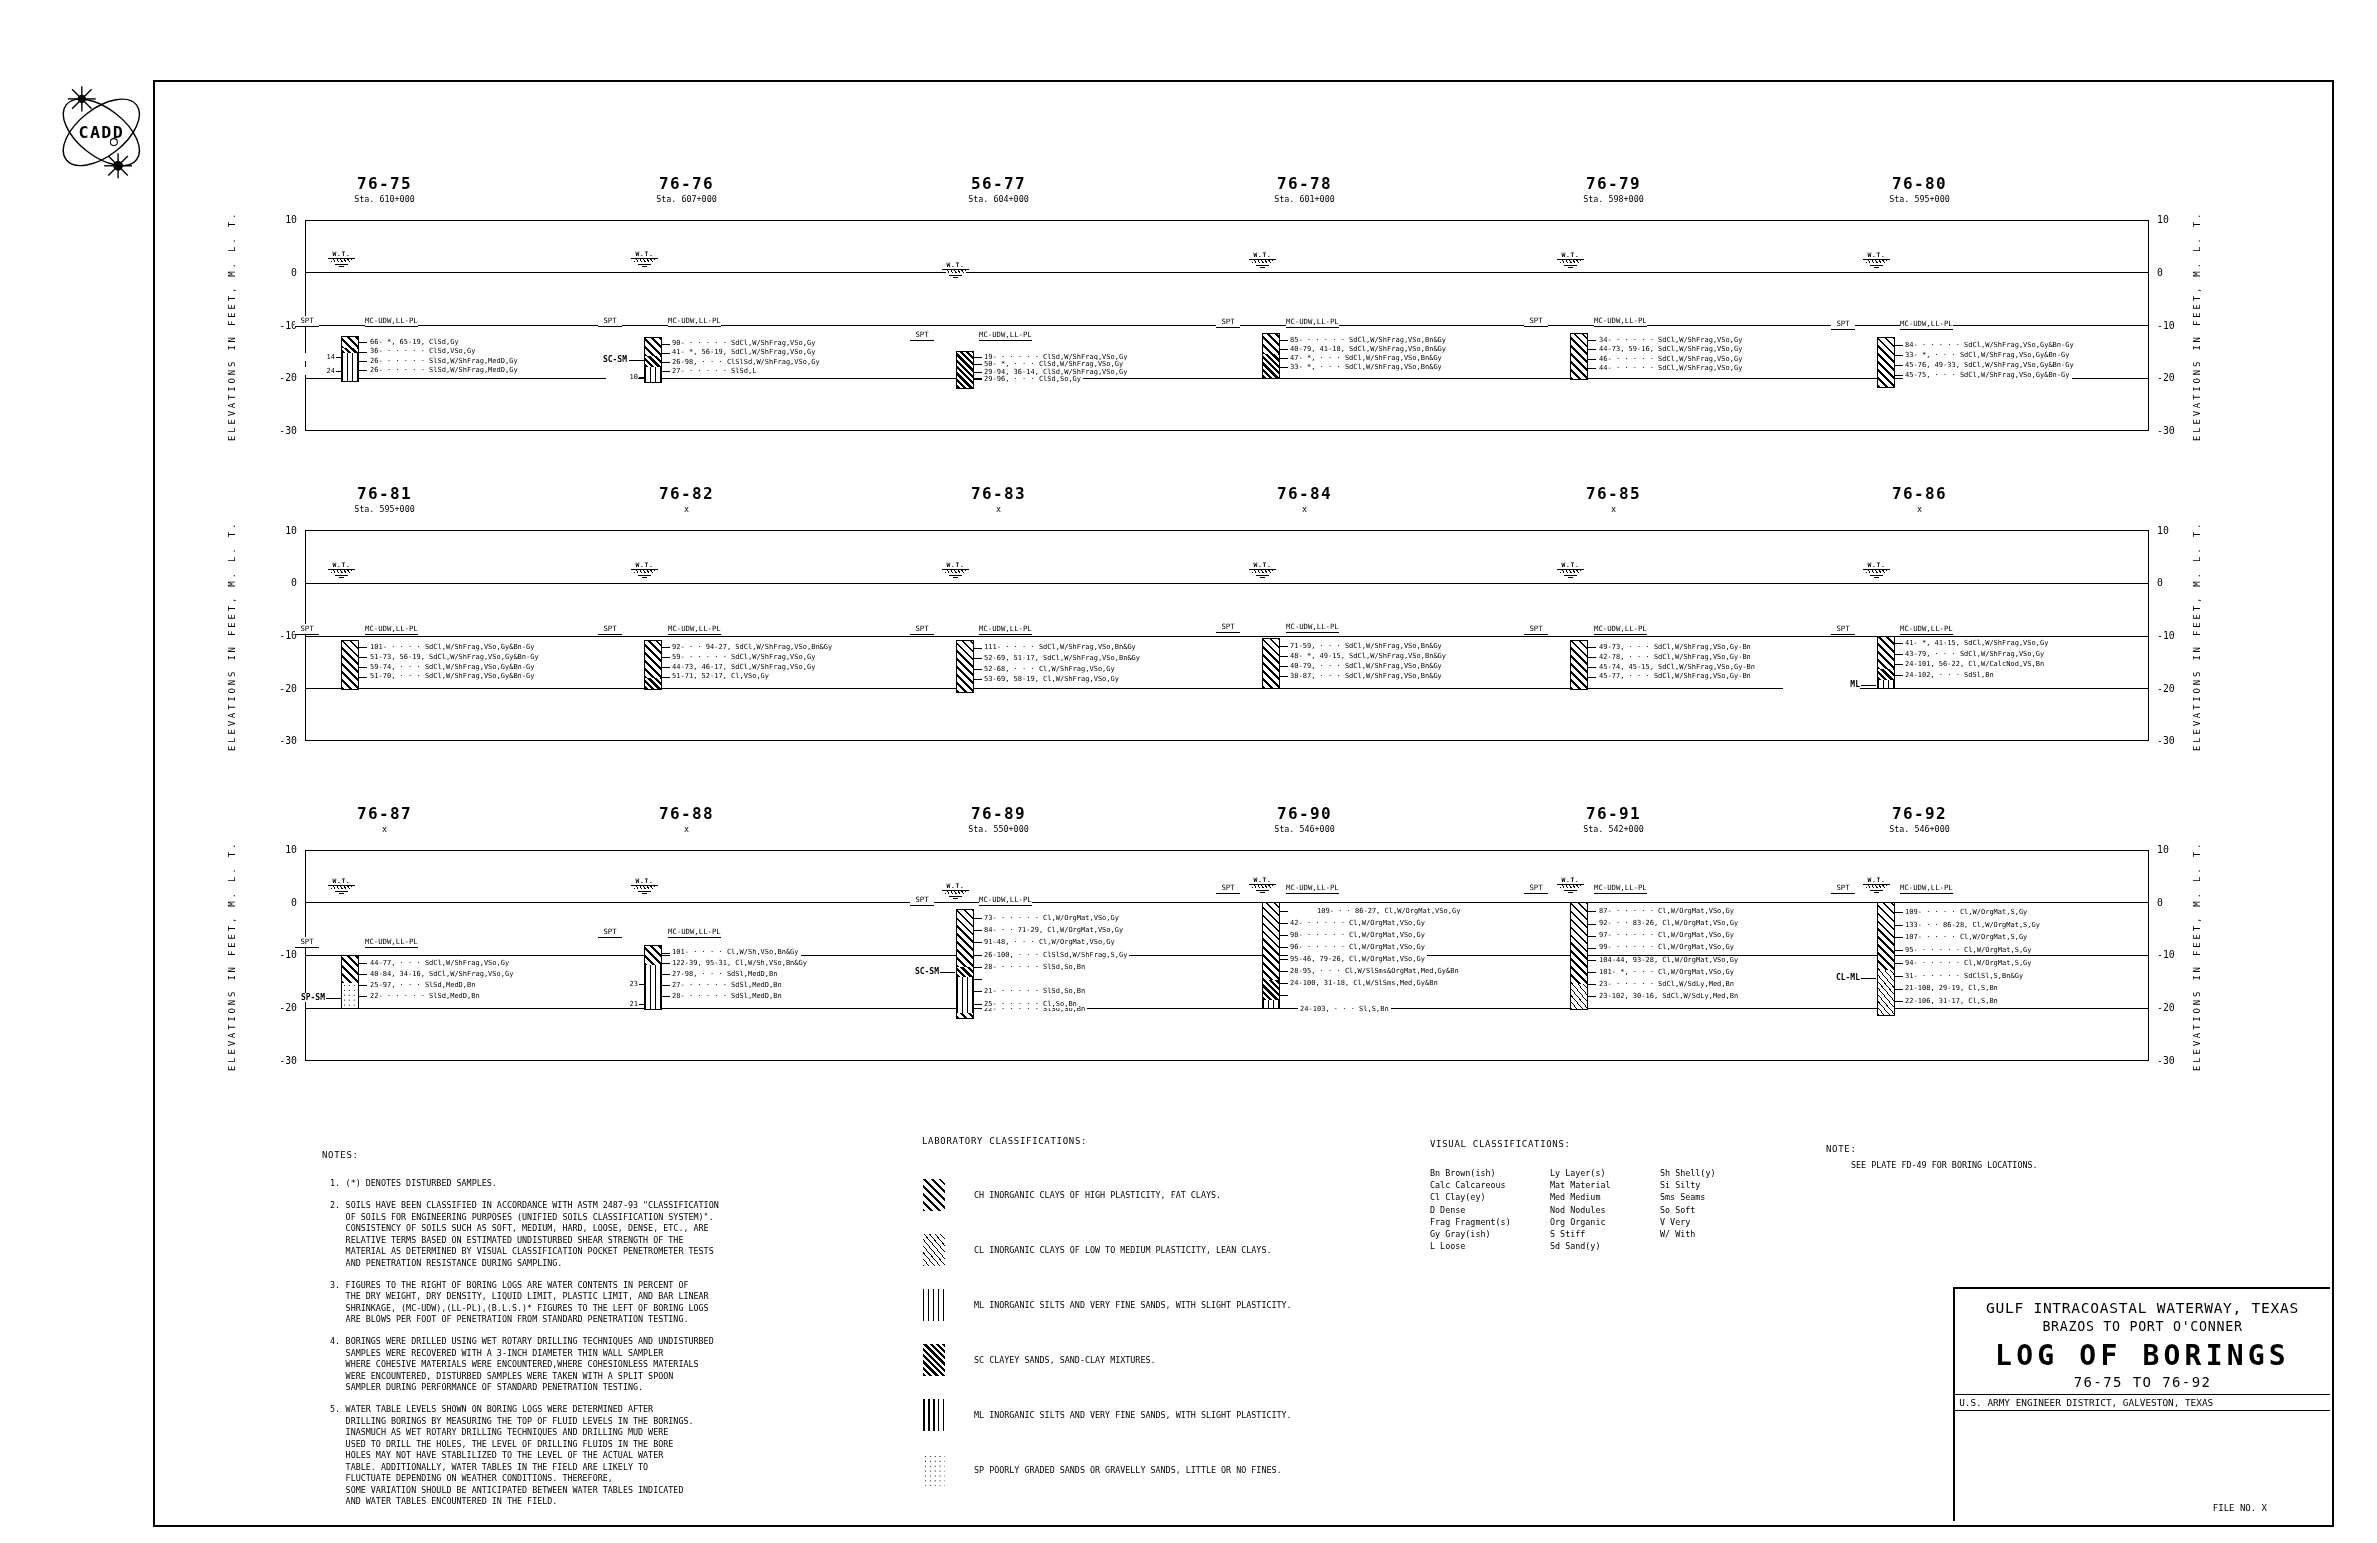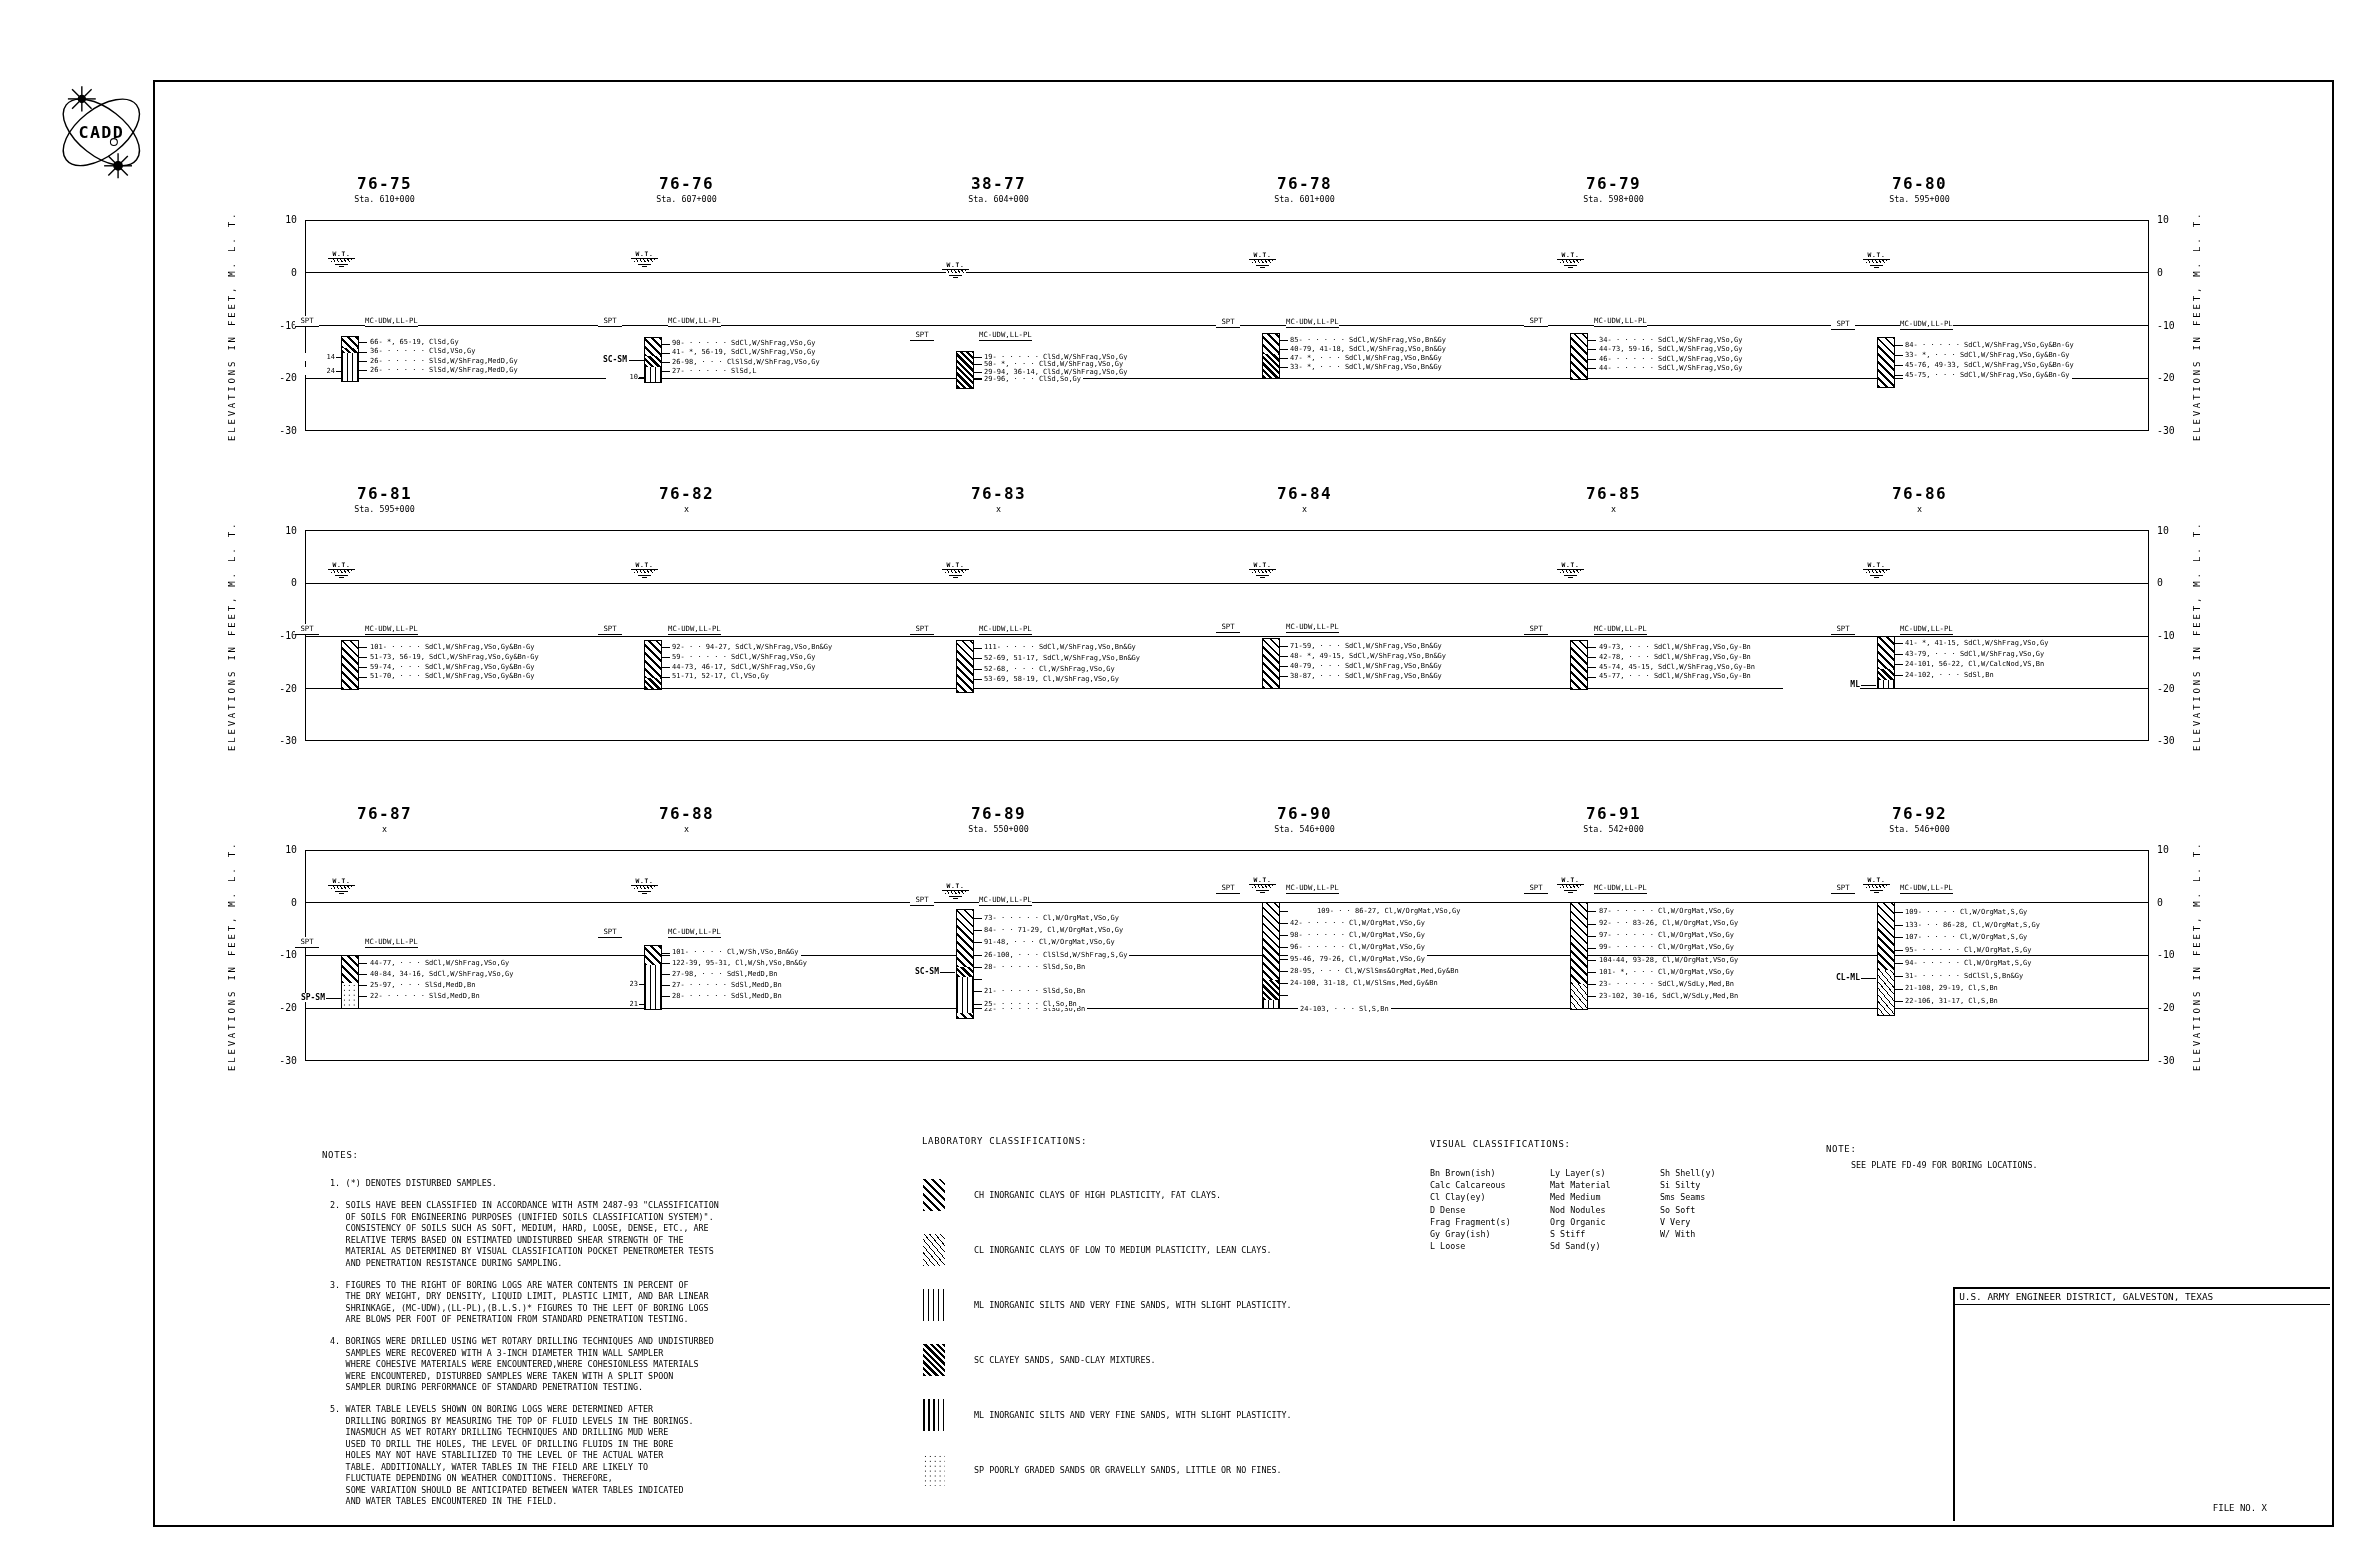--- a/index.html
+++ b/index.html
@@ -164,21 +164,21 @@
       <div class="b-line" style="left: 670px; top: 348px;">41- *, 56-19, SdCl,W/ShFrag,VSo,Gy</div>
       <div class="tickdash" style="left: 662px; top: 362px; width: 8.4px;"></div>
       <div class="b-line" style="left: 670px; top: 358px;">26-98, · · · ClSlSd,W/ShFrag,VSo,Gy</div>
       <div class="tickdash" style="left: 662px; top: 371px; width: 8.4px;"></div>
       <div class="b-line" style="left: 670px; top: 367px;">27- · · · · · SlSd,L</div>
       <div class="spt-val" style="left: 606px; top: 373px;">10</div>
       <div class="tickdash" style="left: 639px; top: 377px; width: 4.9px;"></div>
       <div class="left-label" style="left: 550px; top: 355px;">SC-SM</div>
       <div class="tickdash" style="left: 629px; top: 360px; width: 14.6px;"></div>
       <div class="b-title" style="left: 922px; top: 174px; width: 153px;">
-        <div class="b-id">38-77</div>
+        <div class="b-id">56-77</div>
         <div class="b-sta">Sta. 604+000</div>
       </div>
       <div class="wt" style="left: 940px; top: 261px;">
         <div class="wt-label">W.T.</div>
         <div class="wt-l1"></div>
         <div class="wt-hatch"></div>
         <div class="wt-l2"></div>
         <div class="wt-l3"></div>
       </div>
       <div class="hdr" style="left: 910px; top: 330px; width: 24px; text-align: center;">SPT</div>
@@ -754,18 +754,24 @@
         </div>
       </div>
   </div>
 
   <div class="note-r">
     <h3 style="margin-bottom:5.6px;">NOTE:</h3>
     <p>SEE PLATE FD-49 FOR BORING LOCATIONS.</p>
   </div>
 
   <div class="tblock">
+    <div class="tb-top">
+      <div class="tb-l1">GULF INTRACOASTAL WATERWAY, TEXAS</div>
+      <div class="tb-l2">BRAZOS TO PORT O'CONNER</div>
+      <div class="tb-main">LOG OF BORINGS</div>
+      <div class="tb-range">76-75 TO 76-92</div>
+    </div>
     <div class="tb-district">U.S. ARMY ENGINEER DISTRICT, GALVESTON, TEXAS</div>
     <div class="tb-file">FILE NO. X</div>
   </div>
 
 </div>
 
 
 </body></html>

